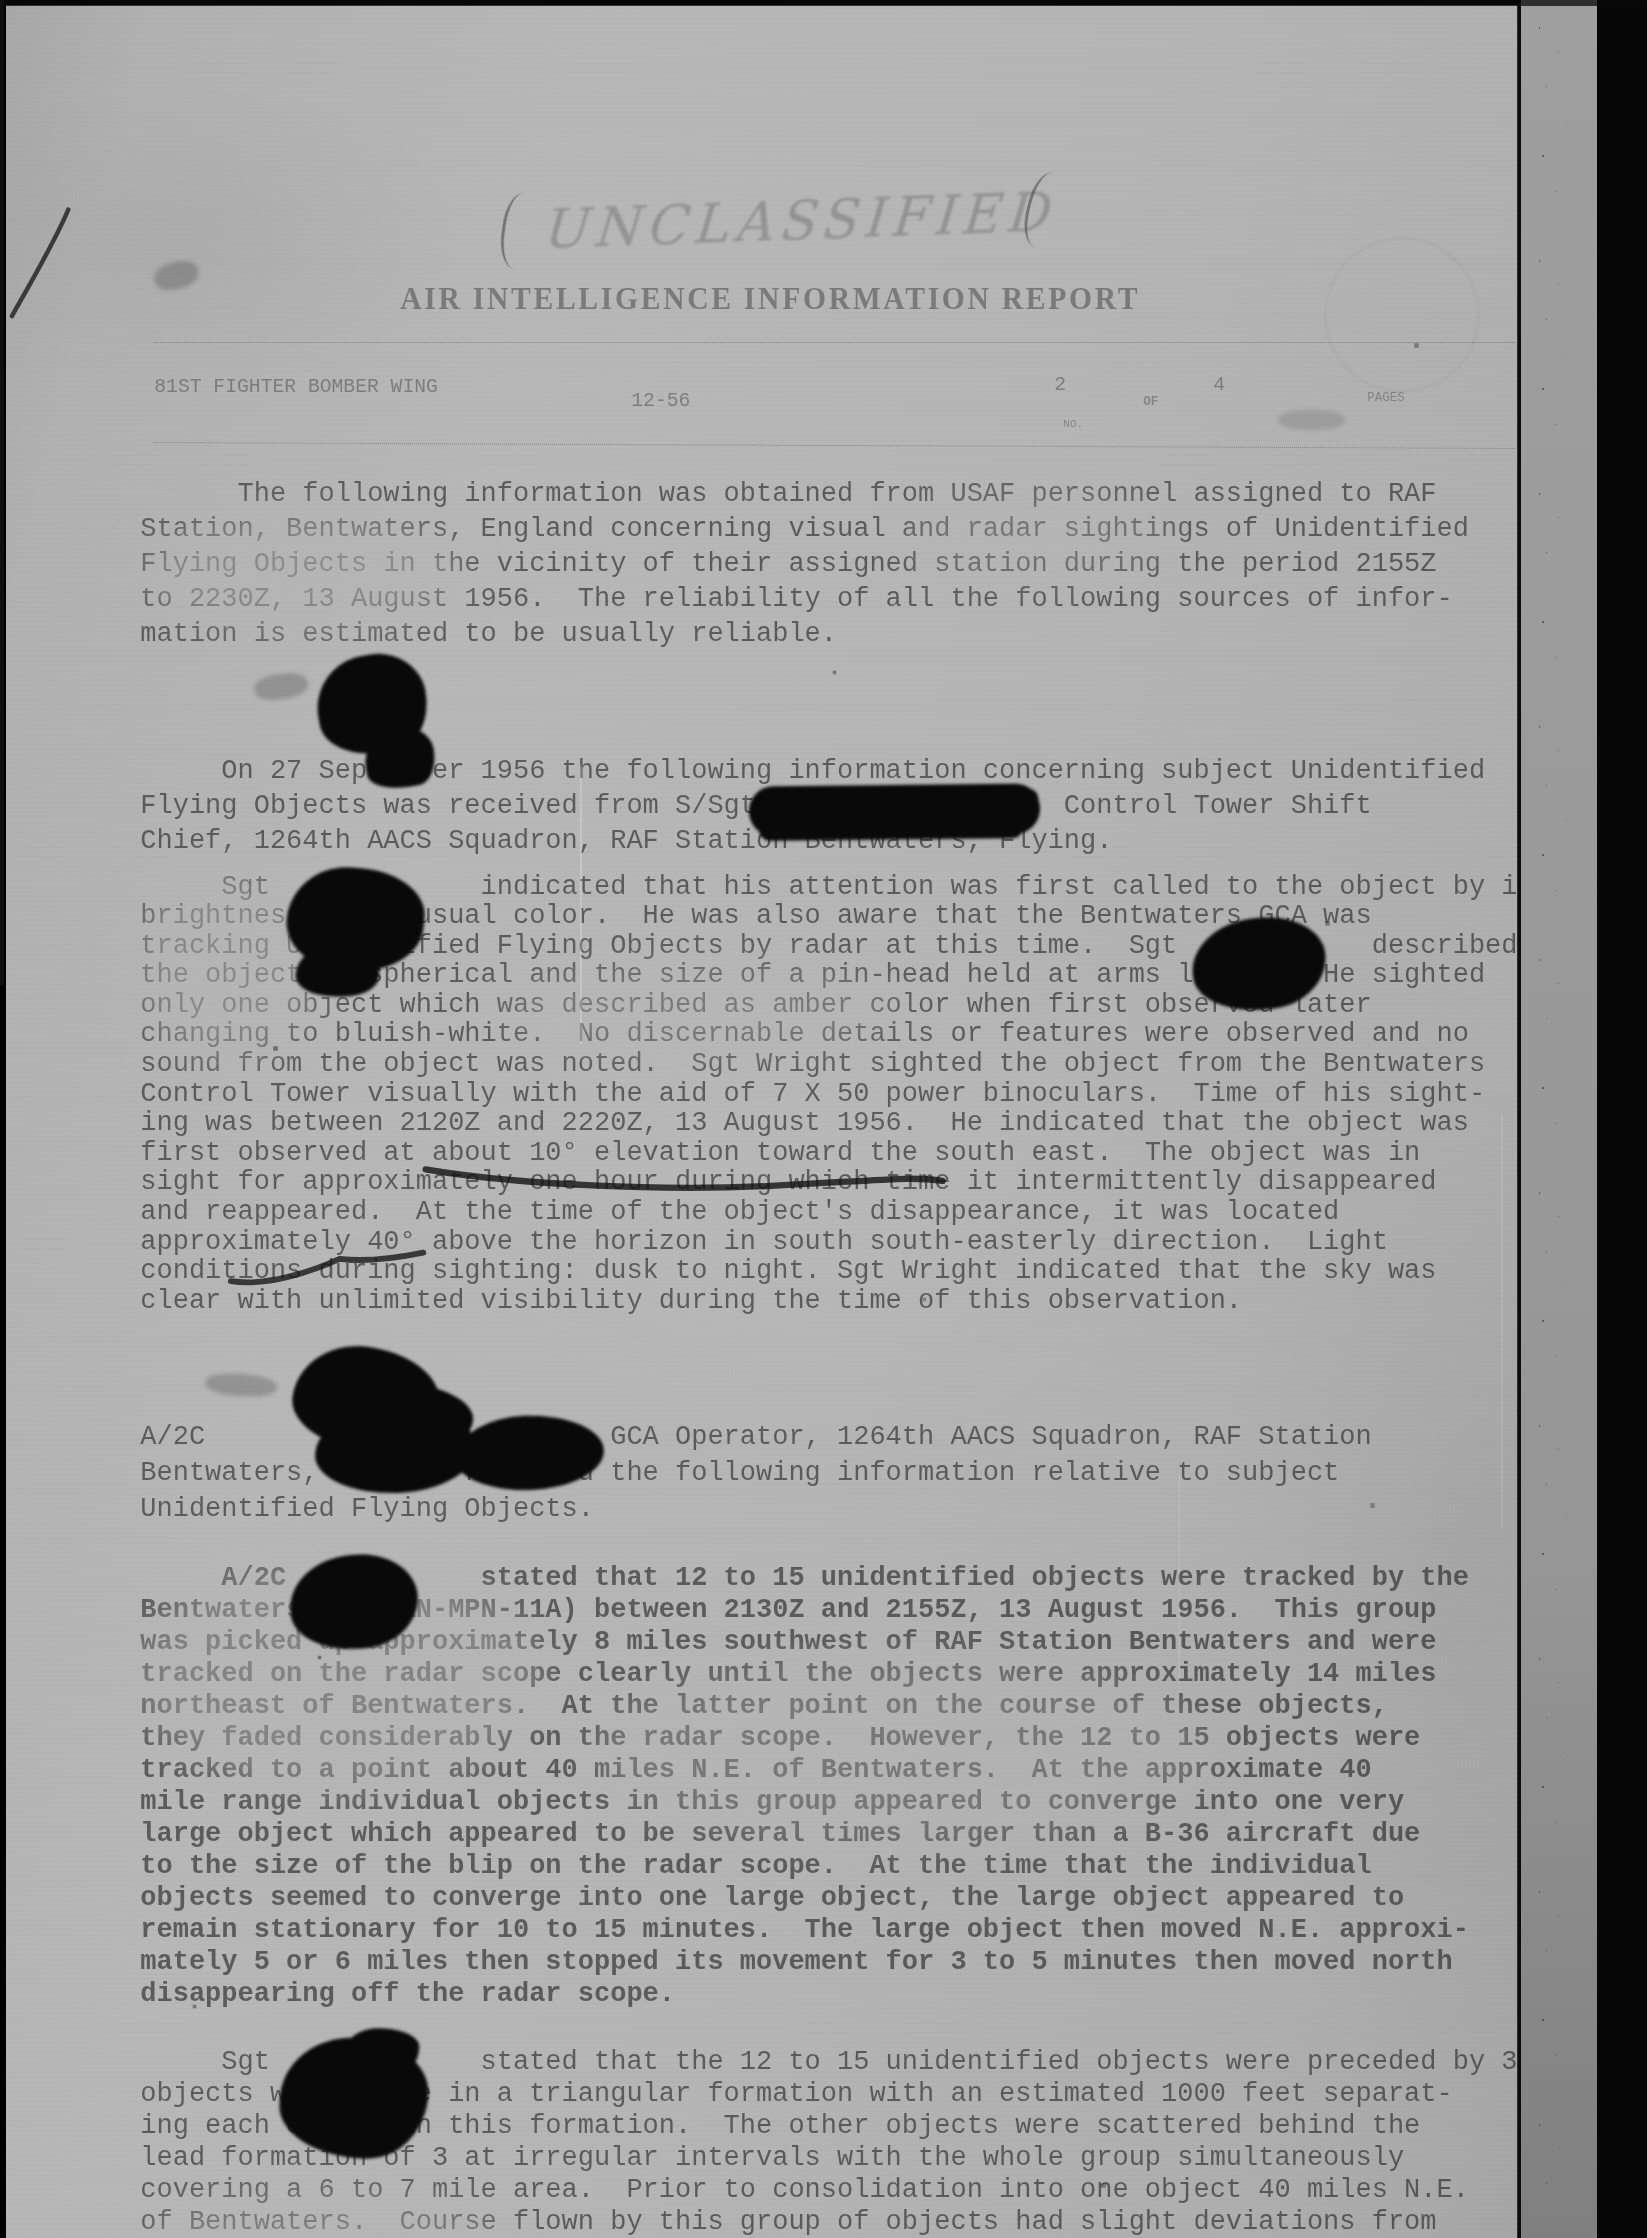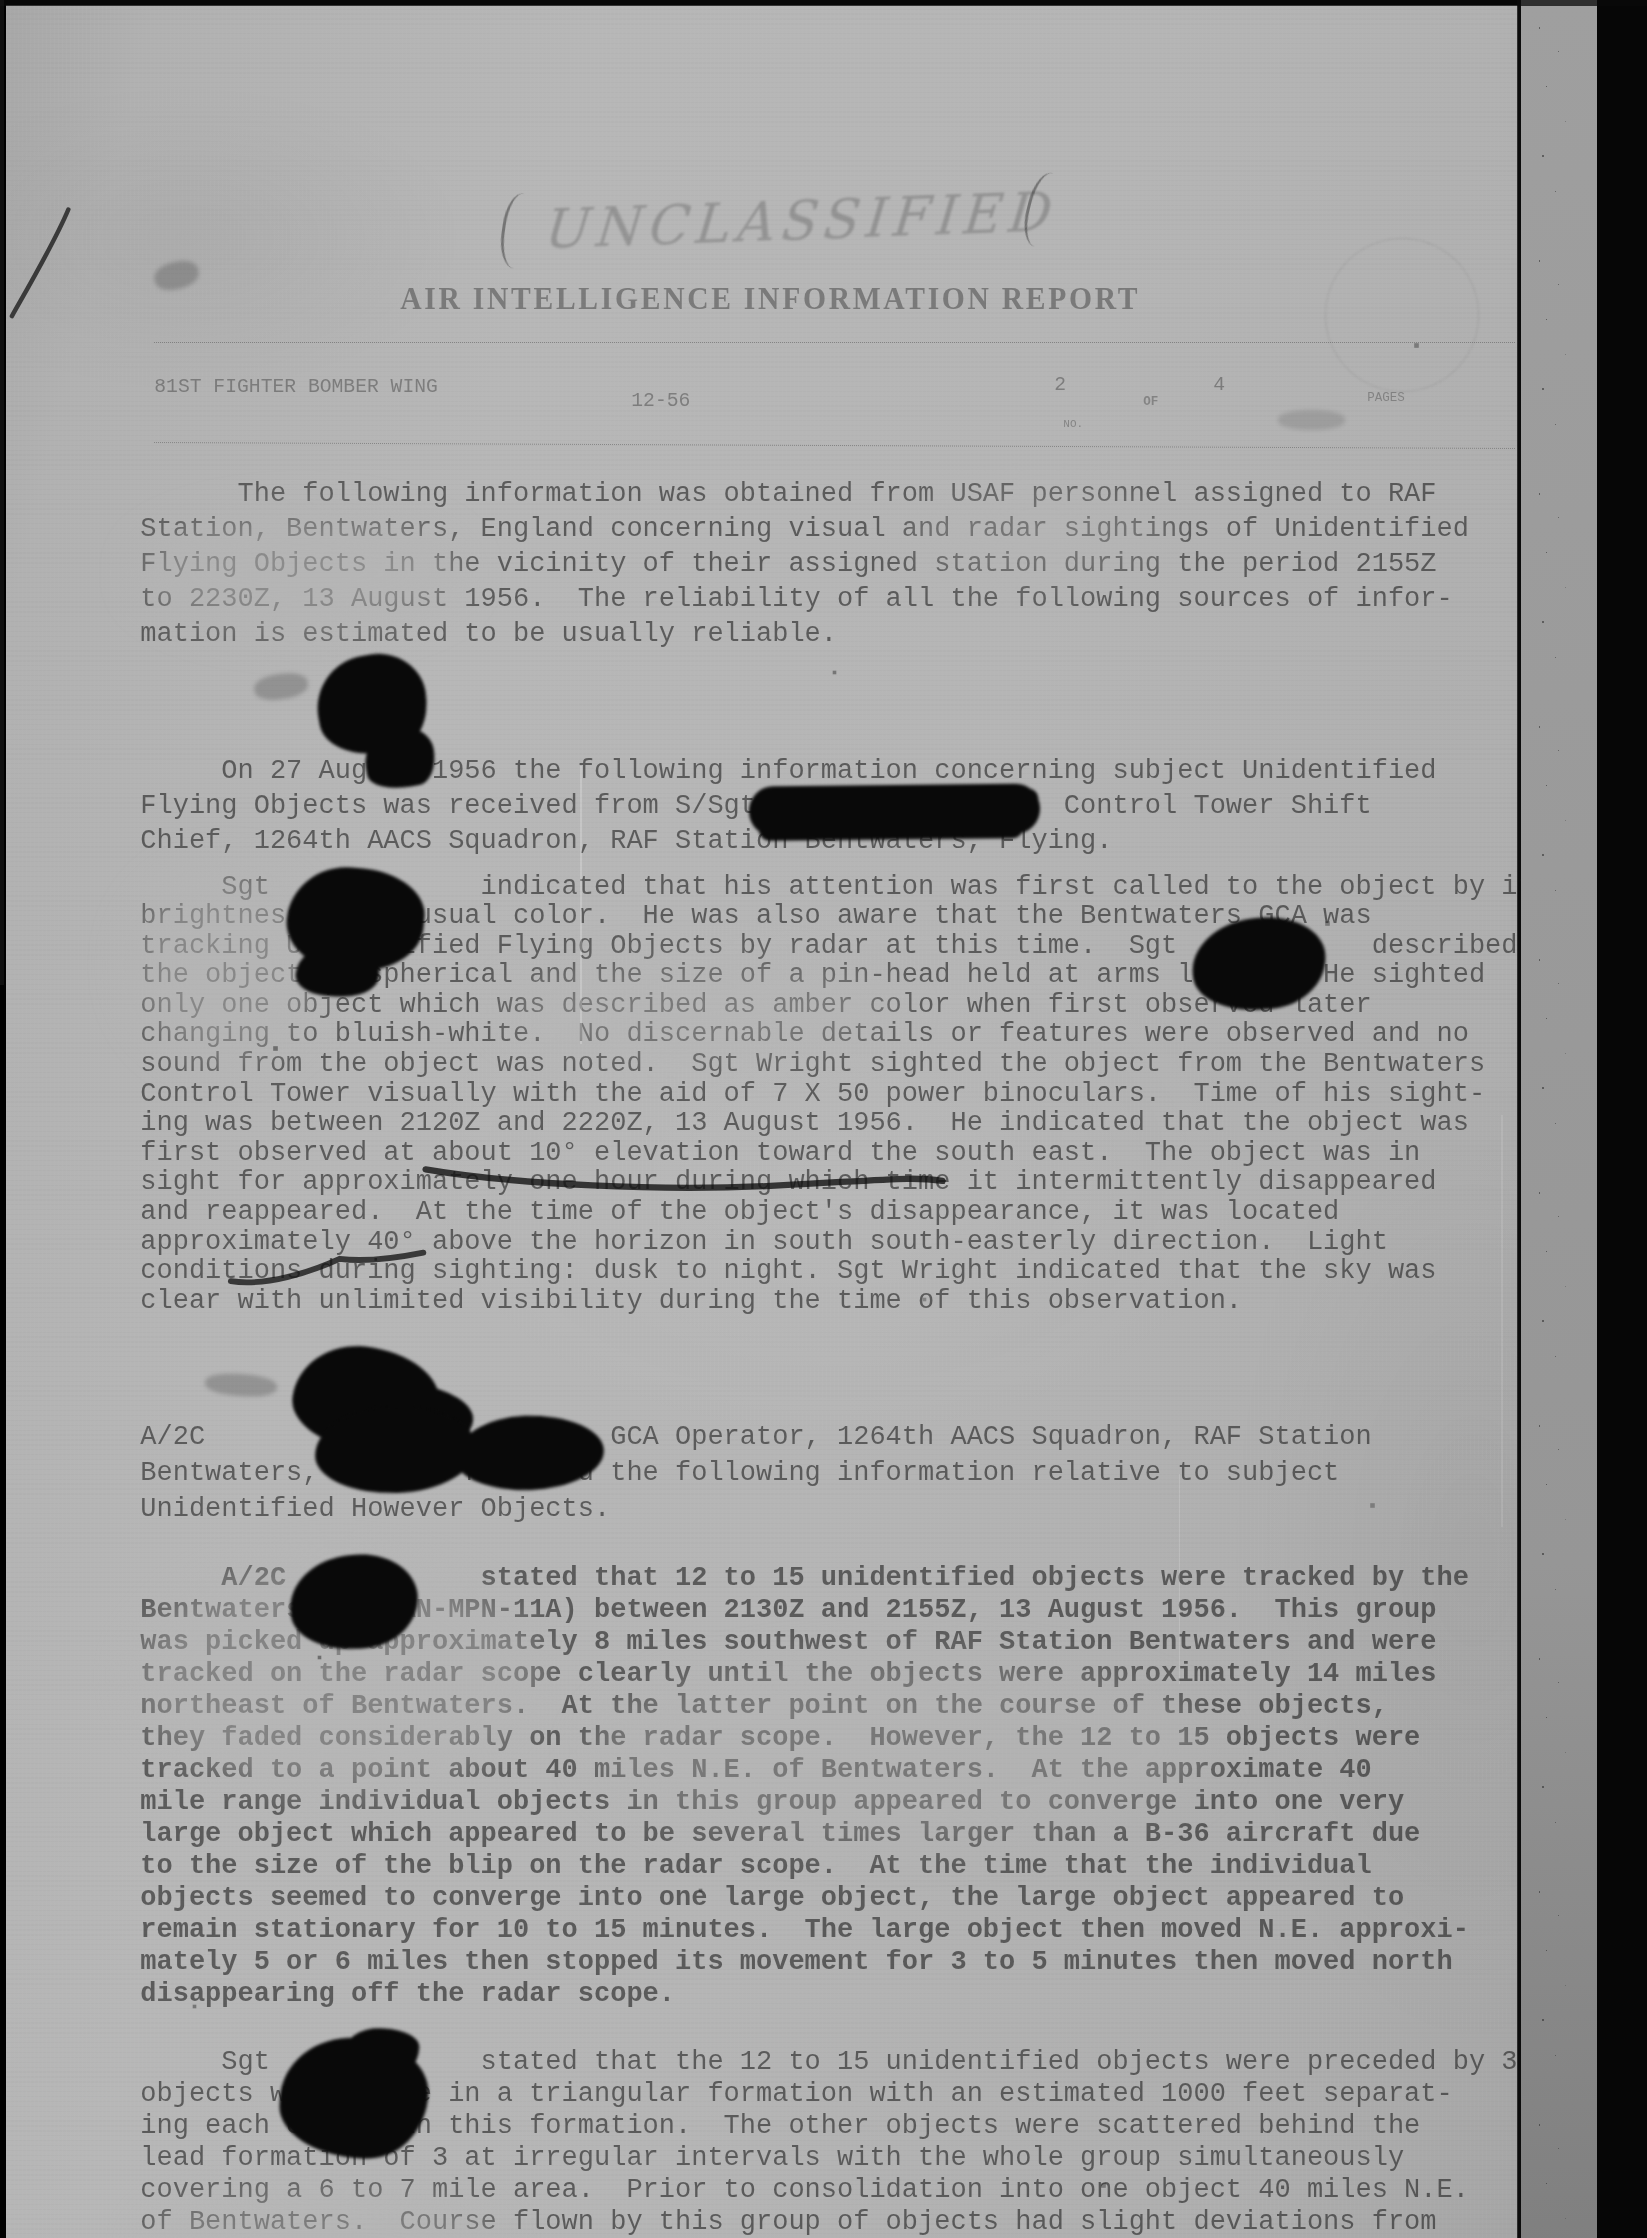--- a/index.html
+++ b/index.html
@@ -128,23 +128,23 @@
     <div class="hfield" id="h-date">12-56</div>
     <div class="hfield" id="h-page">2</div>
     <div class="hsmall" id="h-of">OF</div>
     <div class="hfield" id="h-total">4</div>
     <div class="hsmall" id="h-pages">PAGES</div>
     <div class="hsmall" id="h-no">NO.</div>
     <div class="dotrule" id="rule2"></div>
     <div id="stamp-circle"></div>
 
     <div class="para" id="p1"><div class="tl">      The following information was obtained from USAF personnel assigned to RAF</div><div class="tl">Station, Bentwaters, England concerning visual and radar sightings of Unidentified</div><div class="tl">Flying Objects in the vicinity of their assigned station during the period 2155Z</div><div class="tl">to 2230Z, 13 August 1956.  The reliability of all the following sources of infor-</div><div class="tl">mation is estimated to be usually reliable.</div></div>
-    <div class="para" id="p2"><div class="tl">     On 27 August 1956 the following information concerning subject Unidentified</div><div class="tl">Flying Objects was received from S/Sgt                   Control Tower Shift</div><div class="tl">Chief, 1264th AACS Squadron, RAF Station Bentwaters, Flying.</div></div>
+    <div class="para" id="p2"><div class="tl">     On 27 September 1956 the following information concerning subject Unidentified</div><div class="tl">Flying Objects was received from S/Sgt                   Control Tower Shift</div><div class="tl">Chief, 1264th AACS Squadron, RAF Station Bentwaters, Flying.</div></div>
     <div class="para" id="p3"><div class="tl">     Sgt             indicated that his attention was first called to the object by its</div><div class="tl">brightness and unusual color.  He was also aware that the Bentwaters GCA was</div><div class="tl">tracking Unidentified Flying Objects by radar at this time.  Sgt            described</div><div class="tl">the object as spherical and the size of a pin-head held at arms length.  He sighted</div><div class="tl">only one object which was described as amber color when first observed later</div><div class="tl">changing to bluish-white.  No discernable details or features were observed and no</div><div class="tl">sound from the object was noted.  Sgt Wright sighted the object from the Bentwaters</div><div class="tl">Control Tower visually with the aid of 7 X 50 power binoculars.  Time of his sight-</div><div class="tl">ing was between 2120Z and 2220Z, 13 August 1956.  He indicated that the object was</div><div class="tl">first observed at about 10° elevation toward the south east.  The object was in</div><div class="tl">sight for approximately one hour during which time it intermittently disappeared</div><div class="tl">and reappeared.  At the time of the object's disappearance, it was located</div><div class="tl">approximately 40° above the horizon in south south-easterly direction.  Light</div><div class="tl">conditions during sighting: dusk to night. Sgt Wright indicated that the sky was</div><div class="tl">clear with unlimited visibility during the time of this observation.</div></div>
-    <div class="para" id="p4"><div class="tl">A/2C                         GCA Operator, 1264th AACS Squadron, RAF Station</div><div class="tl">Bentwaters, England reported the following information relative to subject</div><div class="tl">Unidentified However Objects.</div></div>
+    <div class="para" id="p4"><div class="tl">A/2C                         GCA Operator, 1264th AACS Squadron, RAF Station</div><div class="tl">Bentwaters, England reported the following information relative to subject</div><div class="tl">Unidentified Flying Objects.</div></div>
     <div class="para" id="p5"><div class="tl">     A/2C            stated that 12 to 15 unidentified objects were tracked by the</div><div class="tl">Bentwaters GCA (AN-MPN-11A) between 2130Z and 2155Z, 13 August 1956.  This group</div><div class="tl">was picked up approximately 8 miles southwest of RAF Station Bentwaters and were</div><div class="tl">tracked on the radar scope clearly until the objects were approximately 14 miles</div><div class="tl">northeast of Bentwaters.  At the latter point on the course of these objects,</div><div class="tl">they faded considerably on the radar scope.  However, the 12 to 15 objects were</div><div class="tl">tracked to a point about 40 miles N.E. of Bentwaters.  At the approximate 40</div><div class="tl">mile range individual objects in this group appeared to converge into one very</div><div class="tl">large object which appeared to be several times larger than a B-36 aircraft due</div><div class="tl">to the size of the blip on the radar scope.  At the time that the individual</div><div class="tl">objects seemed to converge into one large object, the large object appeared to</div><div class="tl">remain stationary for 10 to 15 minutes.  The large object then moved N.E. approxi-</div><div class="tl">mately 5 or 6 miles then stopped its movement for 3 to 5 minutes then moved north</div><div class="tl">disappearing off the radar scope.</div></div>
     <div class="para" id="p6"><div class="tl">     Sgt             stated that the 12 to 15 unidentified objects were preceded by 3</div><div class="tl">objects which were in a triangular formation with an estimated 1000 feet separat-</div><div class="tl">ing each object in this formation.  The other objects were scattered behind the</div><div class="tl">lead formation of 3 at irregular intervals with the whole group simultaneously</div><div class="tl">covering a 6 to 7 mile area.  Prior to consolidation into one object 40 miles N.E.</div><div class="tl">of Bentwaters.  Course flown by this group of objects had slight deviations from</div></div>
 
     <div class="fade" id="f1"></div>
     <div class="fade" id="f2"></div>
     <div class="fade" id="f3"></div>
     <div class="fade" id="f4"></div>
     <div class="fade" id="f5"></div>
     <div class="fade" id="f6"></div>
     <div class="fade" id="f7"></div>

